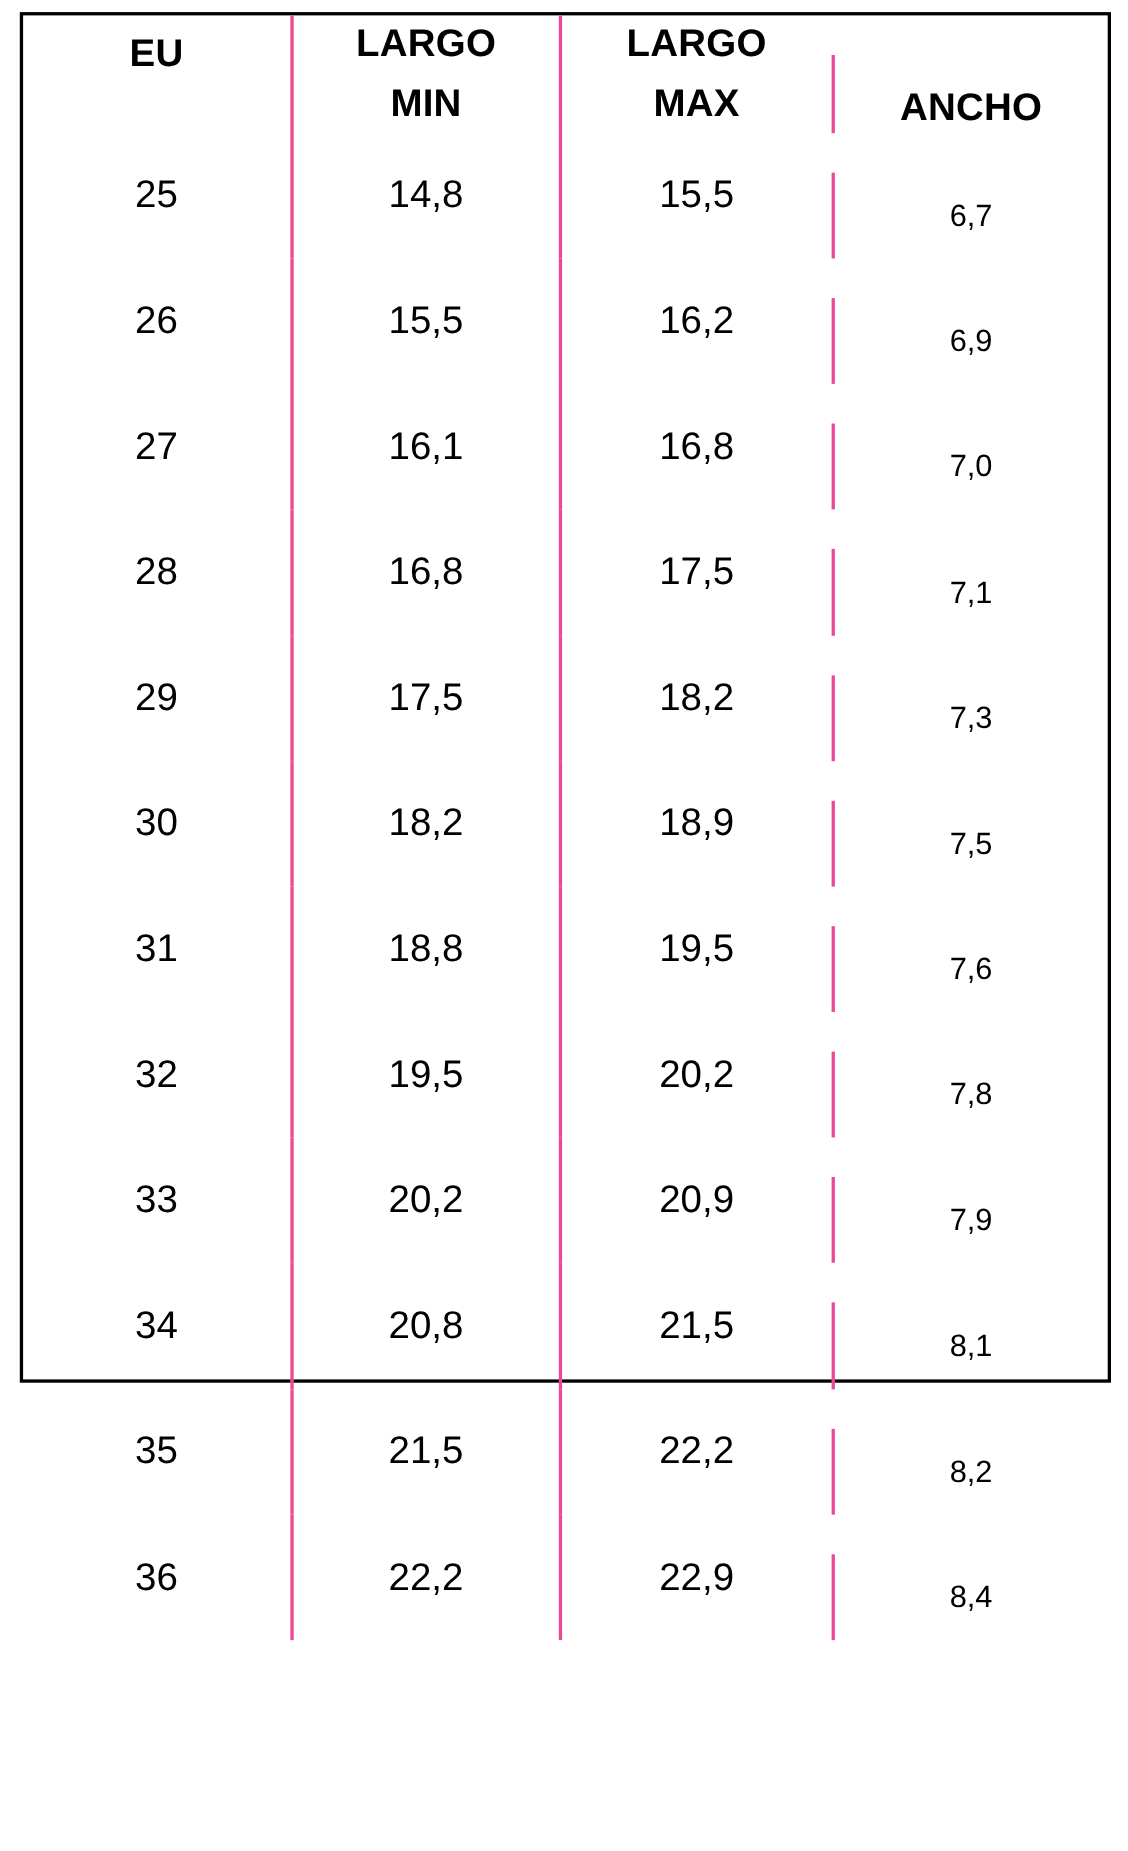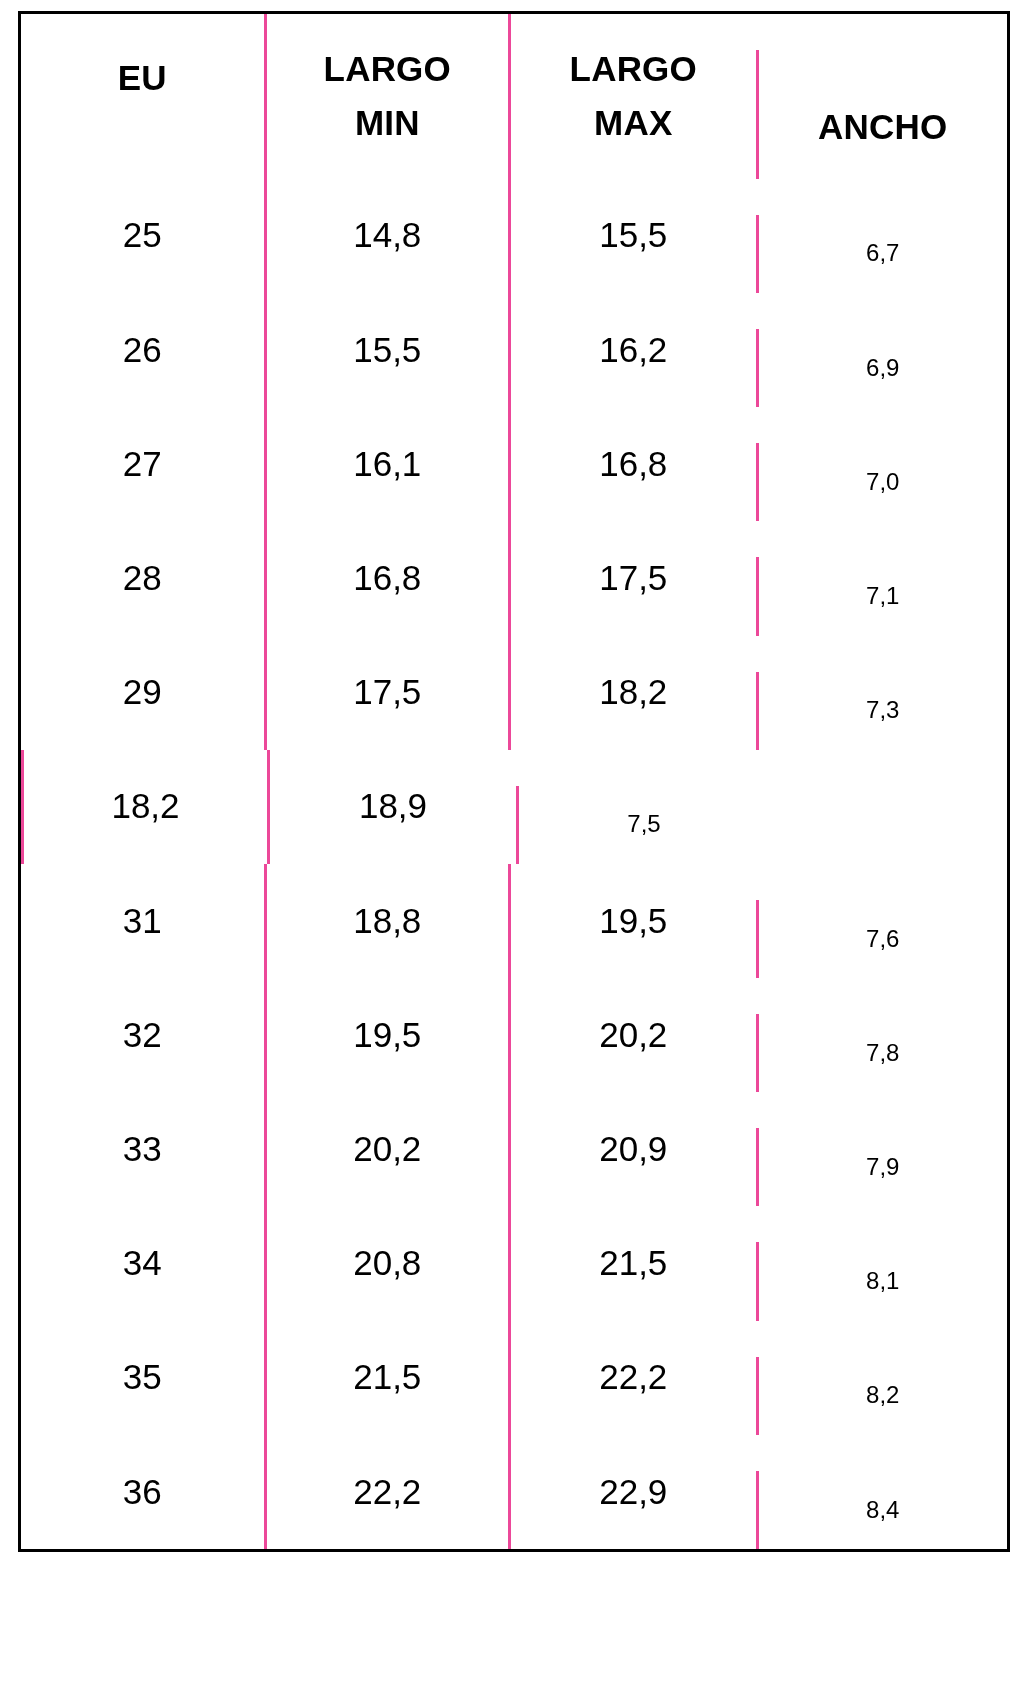--- a/index.html
+++ b/index.html
@@ -20,21 +20,21 @@
     background: #ffffff;
     overflow: hidden;
   }
 
   
   #size-table {
     position: absolute;
     left: 18px;
     top: 11px;
     width: 992px;            
-    height: 1541px;          
+    height: 1246px;          
     border: 3px solid #000000;
     box-sizing: border-box;
     display: flex;
     flex-direction: column;
   }
 
   
   .row {
     display: flex;
     flex-direction: row;
@@ -87,21 +87,21 @@
   
   .data-row .cell {
     font-size: 34px;
     font-weight: normal;
   }
   .data-row .col-eu,
   .data-row .col-largo-min,
   .data-row .col-largo-max {
     font-size: 35px;
   }
-  .data-row .col-ancho { font-size: 24px; }
+  .data-row .col-ancho { font-size: 28px; }
 </style>
 </head>
 <body>
 
 <div id="page">
 
   <div id="size-table">
 
     <div class="row header-row">
       <div class="cell col-eu">
@@ -153,20 +153,21 @@
           <div class="cell col-largo-max vrule">17,5</div>
           <div class="cell col-ancho vrule">7,1</div>
         </div>
         <div class="row data-row">
           <div class="cell col-eu">29</div>
           <div class="cell col-largo-min vrule">17,5</div>
           <div class="cell col-largo-max vrule">18,2</div>
           <div class="cell col-ancho vrule">7,3</div>
         </div>
         <div class="row data-row">
+          <div class="cell col-eu">30</div>
           <div class="cell col-largo-min vrule">18,2</div>
           <div class="cell col-largo-max vrule">18,9</div>
           <div class="cell col-ancho vrule">7,5</div>
         </div>
         <div class="row data-row">
           <div class="cell col-eu">31</div>
           <div class="cell col-largo-min vrule">18,8</div>
           <div class="cell col-largo-max vrule">19,5</div>
           <div class="cell col-ancho vrule">7,6</div>
         </div>

